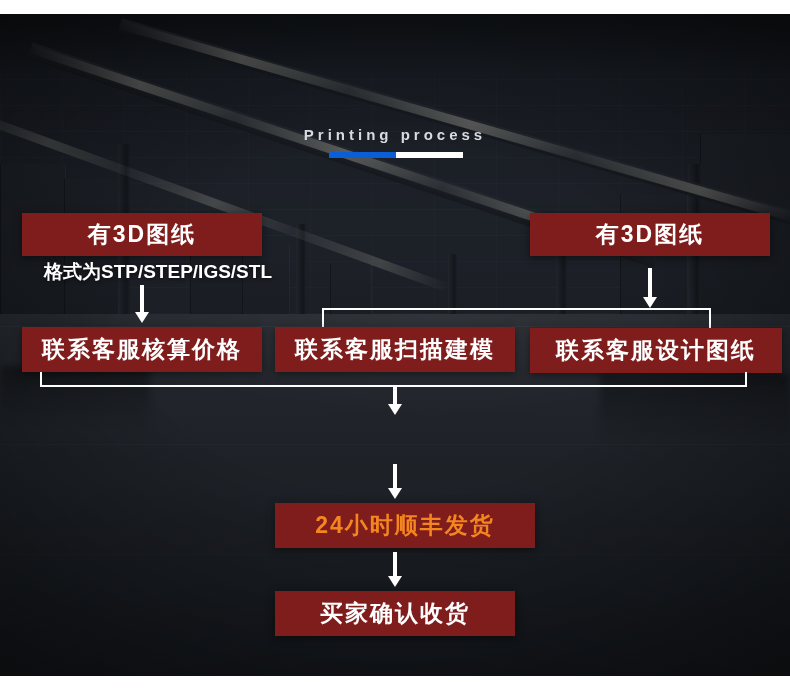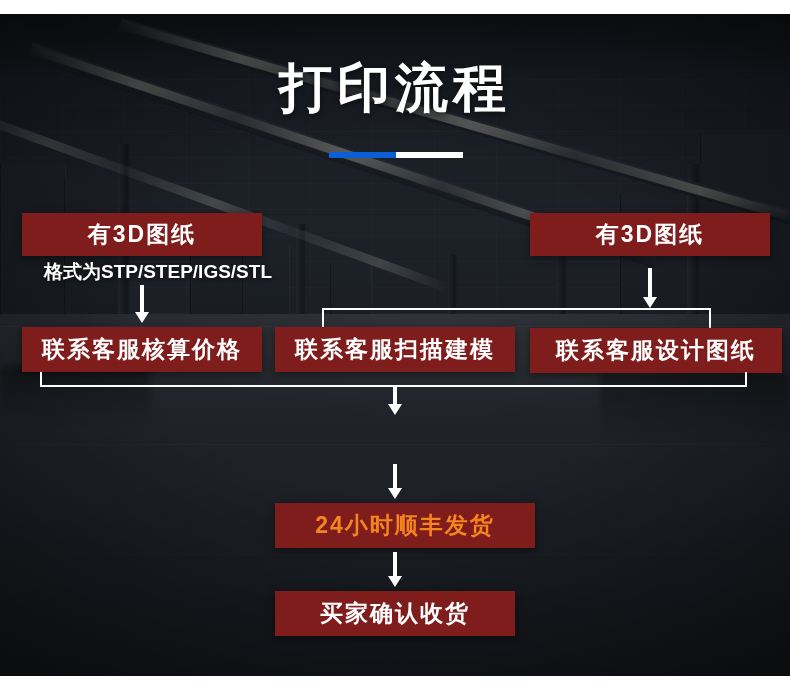--- a/index.html
+++ b/index.html
@@ -109,21 +109,21 @@
     <div class="floor-line" style="left:0;top:312px;width:790px;"></div>
     <div class="floor-line" style="left:0;top:430px;width:790px;opacity:.6;"></div>
     <div class="floor-line" style="left:0;top:540px;width:790px;opacity:.4;"></div>
     <div class="shadow" style="left:0px;top:352px;width:150px;height:60px;"></div>
     <div class="shadow" style="left:600px;top:360px;width:190px;height:70px;"></div>
 
     <div class="darken"></div>
     <div class="vignette"></div>
   </div>
 
-  <div id="title">打印流程</div>
+  <div id="subtitle">Printing process</div>
   <div id="divider">
     <div class="seg seg-blue"></div>
     <div class="seg seg-white"></div>
   </div>
 
   <div class="box" style="left:22px;top:213px;width:240px;height:43px;">有3D图纸</div>
 
   <div class="caption" style="left:12px;top:259px;width:260px;text-align:right;">格式为STP/STEP/IGS/STL</div>
 
   <div class="box" style="left:530px;top:213px;width:240px;height:43px;">有3D图纸</div>

